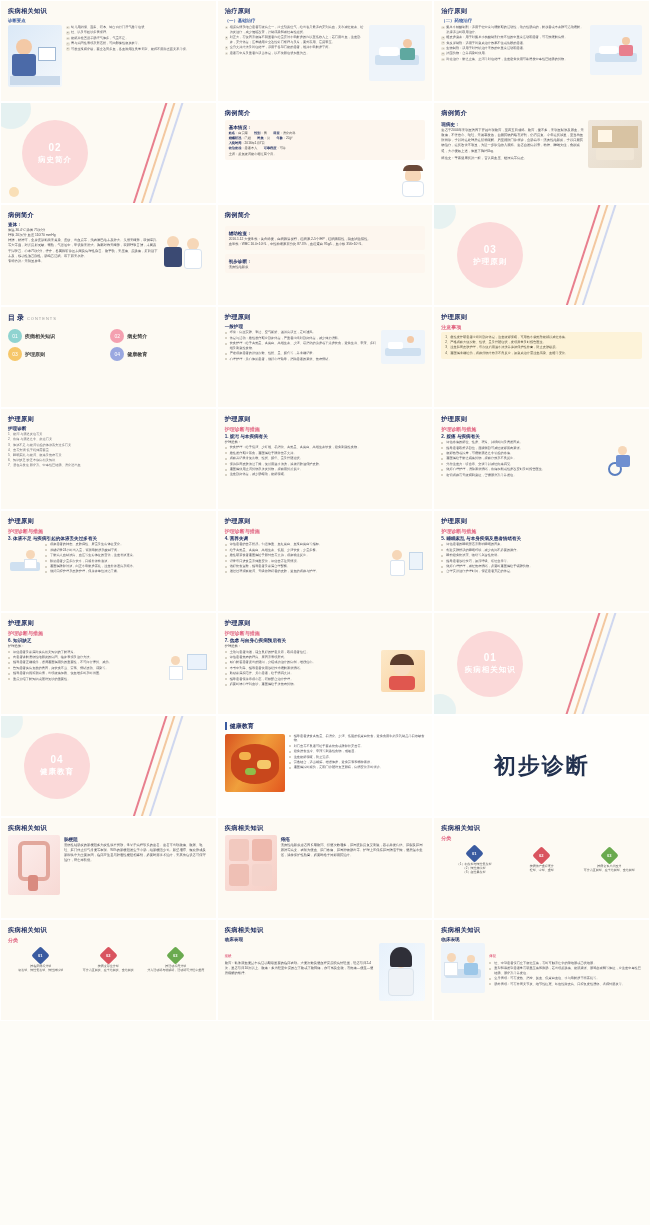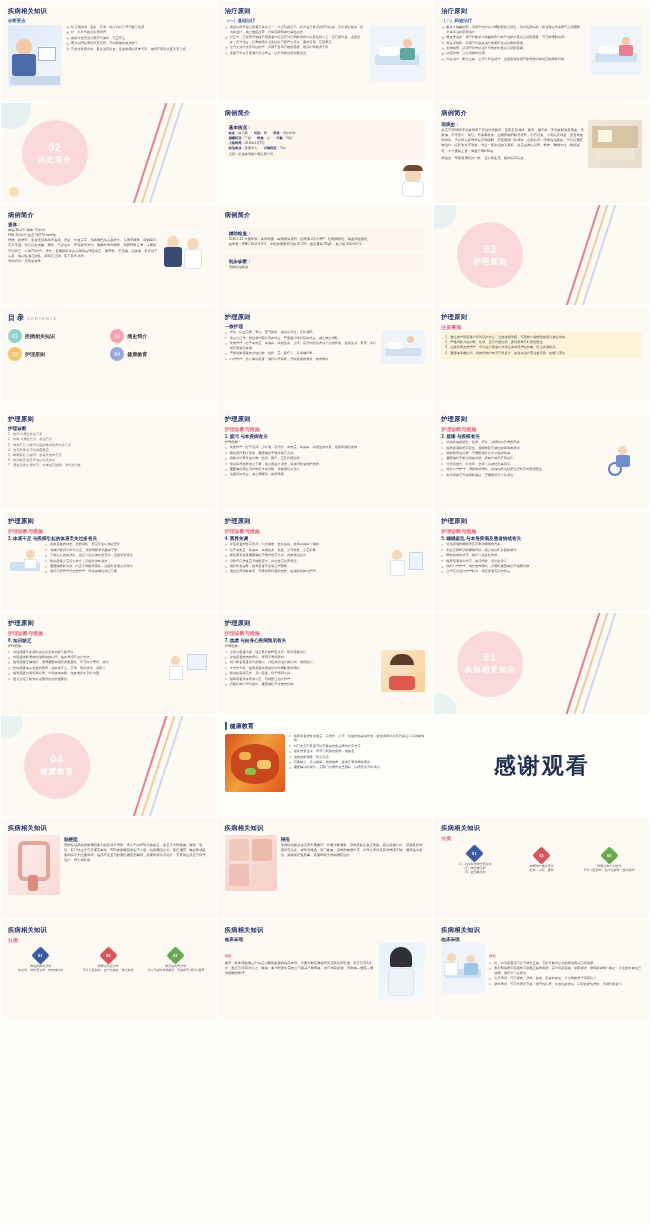--- a/index.html
+++ b/index.html
@@ -584,21 +584,21 @@
           <li>对有营养不良者可给予要素饮食或静脉补充营养。</li>
           <li>避免进食生冷、辛辣等刺激性食物，戒烟酒。</li>
           <li>注意腹部保暖，防止受凉。</li>
           <li>劳逸结合，适当锻炼，增强体质，避免劳累和精神紧张。</li>
           <li>遵医嘱按时服药，定期门诊随访复查肠镜，病情变化及时就诊。</li>
         </ul>
       </div>
     </div>
 
     <div class="slide white" style="padding:0;">
-      <div class="thanks">感谢观看</div>
+      <div class="thanks">初步诊断</div>
     </div>
 
     <div class="slide">
       <div class="s-title">疾病相关知识</div>
       <div style="display:flex;gap:4px;margin-top:2px;">
         <div class="pic pic-colon" style="width:52px;height:60px;flex:0 0 auto;">
           <div class="fig" style="left:10px;top:6px;width:32px;height:40px;border:4px solid #e2a79c;border-radius:6px;"></div>
           <div class="fig" style="left:20px;top:40px;width:10px;height:16px;background:#d98b80;border-radius:3px;"></div>
         </div>
         <div style="flex:1;">

